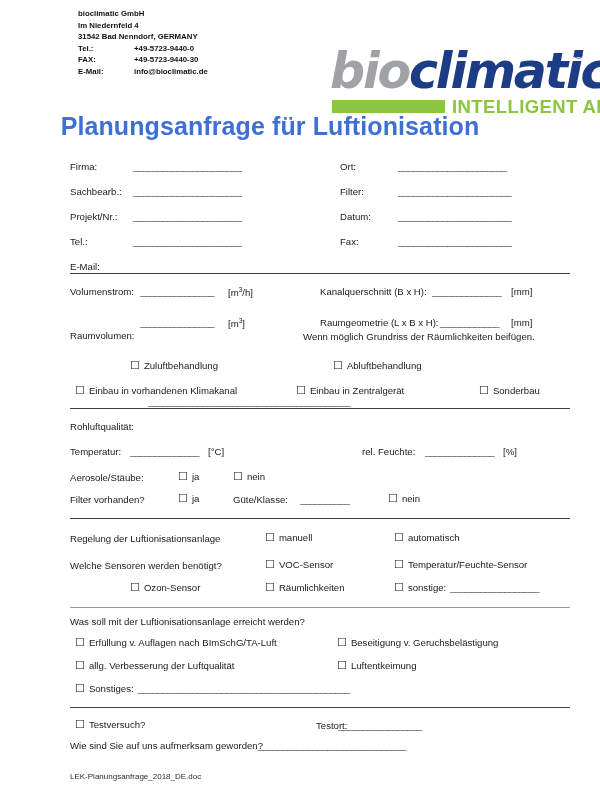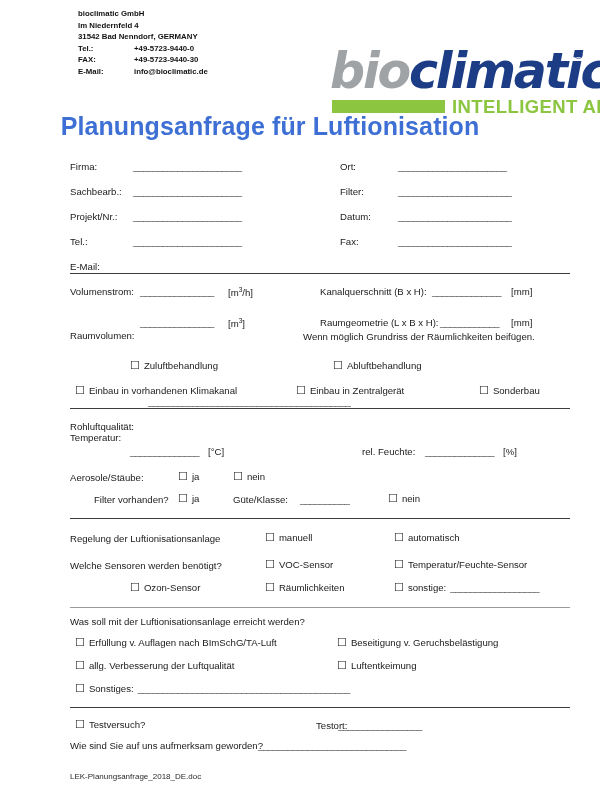--- a/index.html
+++ b/index.html
@@ -265,39 +265,39 @@
   <div class="cbitem" style="left:479px; top:385px;">
     <span class="cb">☐</span>
     <span class="lbl">Sonderbau</span>
   </div>
 
   <div class="rule" style="top:408px;"></div>
 
   <div class="abs lbl" style="left:70px; top:421px;">Rohluftqualität:</div>
   <div class="abs blank" style="left:148px; top:396px;">_________________________________________</div>
 
-  <div class="abs lbl" style="left:70px; top:432px;">Temperatur:</div>
+  <div class="abs lbl" style="left:70px; top:446px;">Temperatur:</div>
   <div class="abs blank" style="left:130px; top:446px;">______________</div>
   <div class="abs lbl" style="left:208px; top:446px;">[°C]</div>
 
   <div class="abs lbl" style="left:362px; top:446px;">rel. Feuchte:</div>
   <div class="abs blank" style="left:425px; top:446px;">______________</div>
   <div class="abs lbl" style="left:503px; top:446px;">[%]</div>
 
   <div class="abs lbl" style="left:70px; top:472px;">Aerosole/Stäube:</div>
   <div class="cbitem" style="left:178px; top:471px;">
     <span class="cb">☐</span>
     <span class="lbl">ja</span>
   </div>
   <div class="cbitem" style="left:233px; top:471px;">
     <span class="cb">☐</span>
     <span class="lbl">nein</span>
   </div>
 
-  <div class="abs lbl" style="left:70px; top:494px;margin-left:24px;">Filter vorhanden?</div>
+  <div class="abs lbl" style="left:70px; top:494px;">Filter vorhanden?</div>
   <div class="cbitem" style="left:178px; top:493px;">
     <span class="cb">☐</span>
     <span class="lbl">ja</span>
   </div>
   <div class="abs lbl" style="left:233px; top:494px;">Güte/Klasse:</div>
   <div class="abs blank" style="left:300px; top:494px;">__________</div>
   <div class="cbitem" style="left:388px; top:493px;">
     <span class="cb">☐</span>
     <span class="lbl">nein</span>
   </div>

